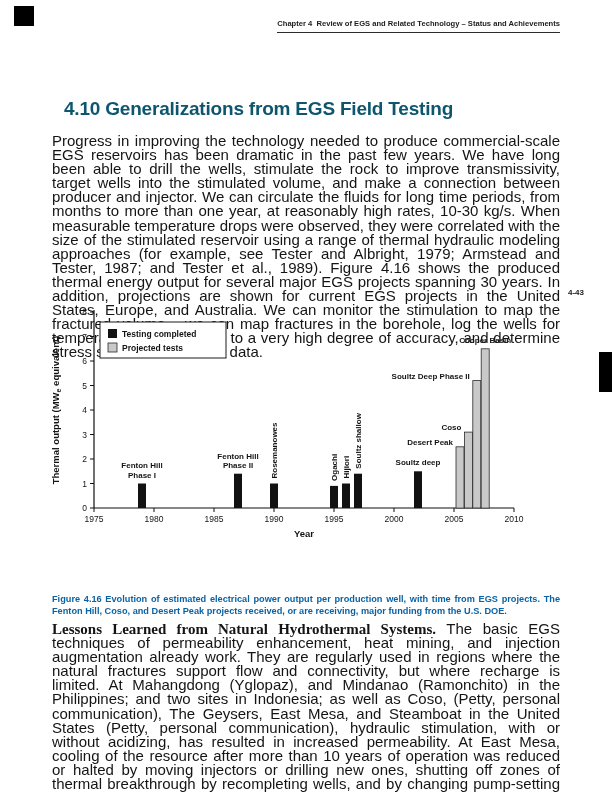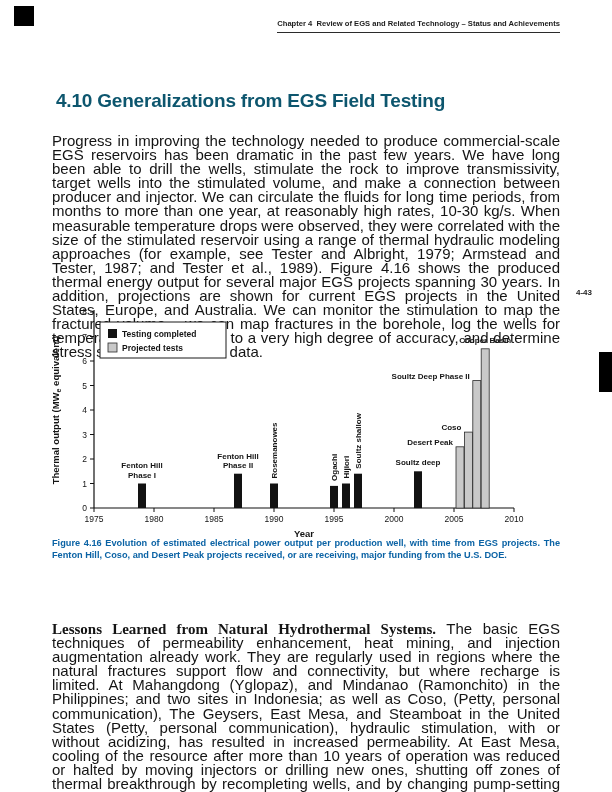--- a/index.html
+++ b/index.html
@@ -31,41 +31,41 @@
     display: inline-block;
     border-bottom: 1px solid #2b2b2b;
     padding-bottom: 4px;
     white-space: pre;
   }
 
   .page-title {
     position: absolute;
     left: 52px;
     top: 86px;
-    margin: 4px;
+    margin: 12px;
     font-size: 19px;
     font-weight: bold;
     letter-spacing: -0.2px;
     color: var(--heading, #0d566e);
   }
 
   .body-text {
     position: absolute;
     left: 52px;
     width: 508px;
     font-size: 15px;
     line-height: 14.1px;
     text-align: justify;
     color: #141414;
   }
   .para-intro { top: 119px; }
 
   .page-number {
     position: absolute;
-    right: 20px;
+    right: 28px;
     top: 288px;
     font-size: 8px;
     font-weight: bold;
     color: #222;
   }
 
   .figure {
     position: absolute;
     left: 36px;
     top: 296px;
@@ -74,21 +74,21 @@
     margin: 0;
     padding: 0;
   }
   .figure svg { display: block; }
   svg text { font-family: "Liberation Sans", sans-serif; fill: #141414; }
 
   .figure-caption {
     position: absolute;
     left: 52px;
     width: 508px;
-    top: 529px;
+    top: 585px;
     font-size: 9.2px;
     line-height: 11.8px;
     font-weight: bold;
     text-align: justify;
     color: var(--caption, #0b63a5);
   }
 
   .para-lessons { top: 607px; }
   .para-lessons .lead { font-weight: bold; font-family: Liberation Serif, serif; }
 </style>

